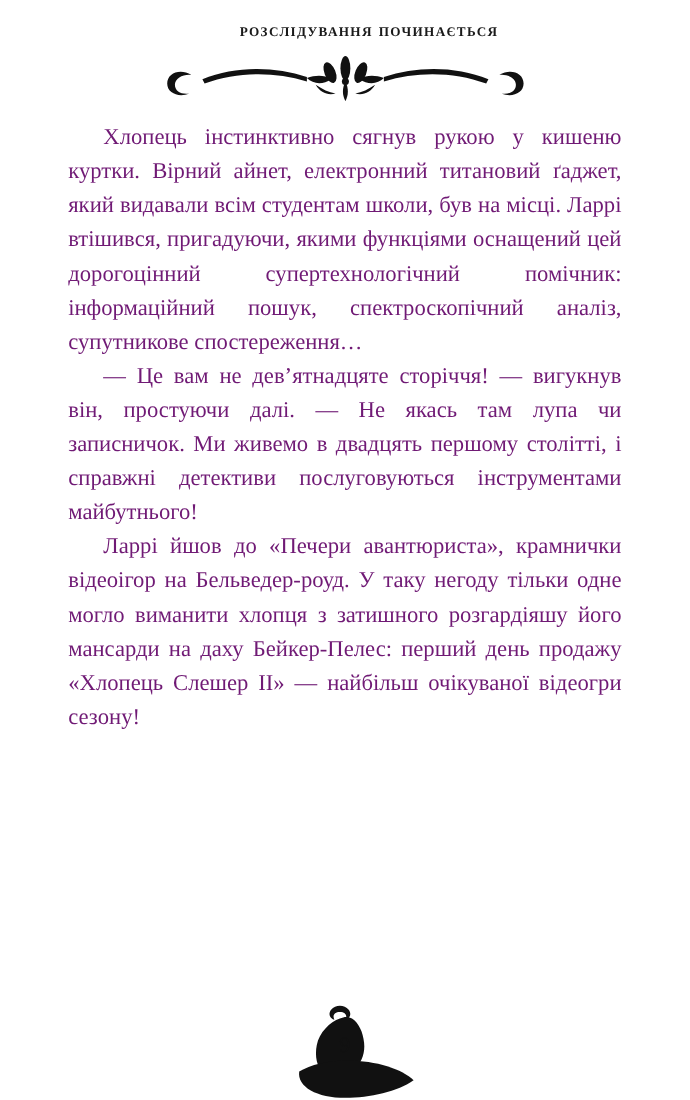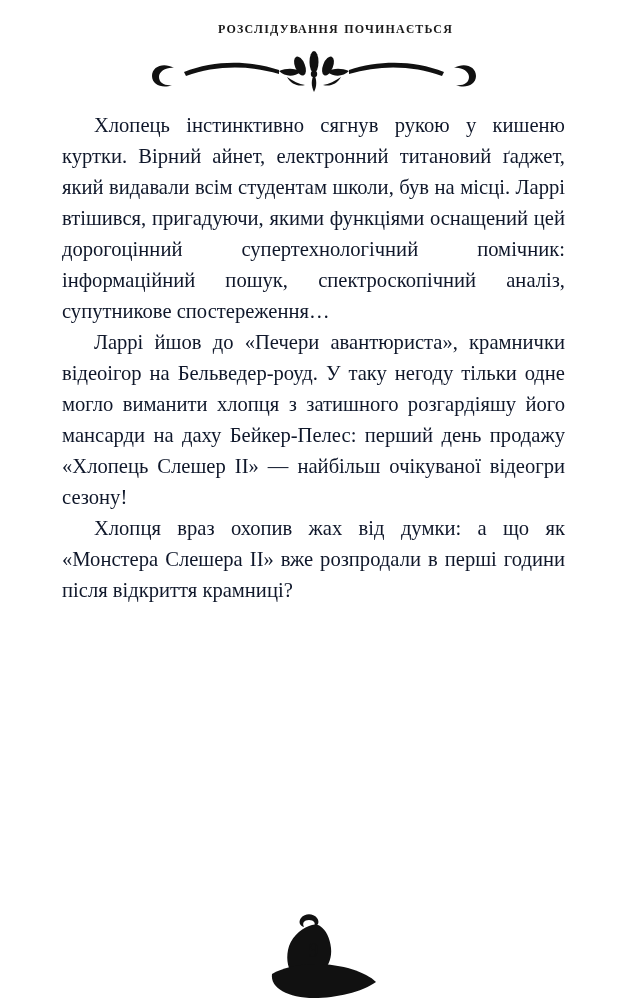--- a/index.html
+++ b/index.html
@@ -38,21 +38,21 @@
     width: 480px;
     height: 46px;
     display: block;
   }
   .body-text {
     margin: 14px 62px 0 62px;
     font-size: 20.6px;
     line-height: 1.505;
     text-align: justify;
     text-justify: inter-word;
-    color: #0f172a;
+    color: #701a75;
     hyphens: manual;
   }
   .body-text p {
     margin: 0;
     text-indent: 1.55em;
   }
   .footer {
     position: absolute;
     left: 0;
     right: 0;
@@ -98,22 +98,22 @@
       <ellipse cx="240" cy="12" rx="4.5" ry="11"></ellipse>
       <path d="M240 24 c-3 6 -3 12 0 18 c3 -6 3 -12 0 -18 z"></path>
       <circle cx="240" cy="24" r="3.2"></circle>
       <path d="M213 27 c6 4 12 7 18 8 c-7 2 -14 -1 -18 -8 z"></path>
       <path d="M267 27 c-6 4 -12 7 -18 8 c7 2 14 -1 18 -8 z"></path>
     </g>
   </svg>
 
   <div class="body-text">
     <p>Хлопець інстинктивно сягнув рукою у кишеню куртки. Вірний айнет, електронний титановий ґаджет, який видавали всім студентам школи, був на місці. Ларрі втішився, пригадуючи, якими функціями оснащений цей дорогоцінний супертехнологічний помічник: інформаційний пошук, спектроскопічний аналіз, супутникове спостереження…</p>
+    <p>— Це вам не дев’ятнадцяте сторіччя! — вигукнув він, простуючи далі. — Не якась там лупа чи записничок. Ми живемо в двадцять першому столітті, і справжні детективи послуговуються інструментами майбутнього!</p>
     <p>Ларрі йшов до «Печери авантюриста», крамнички відеоігор на Бельведер-роуд. У таку негоду тільки одне могло виманити хлопця з затишного розгардіяшу його мансарди на даху Бейкер-Пелес: перший день продажу «Хлопець Слешер II» — найбільш очікуваної відеогри сезону!</p>
-    <p>Хлопця враз охопив жах від думки: а що як «Монстера Слешера II» вже розпродали в перші години після відкриття крамниці?</p>
   </div>
 
   <div class="footer">
     <svg class="hat" viewBox="0 0 150 92" aria-hidden="true">
       <g fill="#111111">
         <path d="M62 6 c4 -5 12 -5 16 0 c3 4 1 8 -3 9 c2 -4 0 -7 -5 -7 c-5 0 -7 3 -5 7 c-4 -1 -6 -5 -3 -9 z"></path>
         <path d="M70 14 c4 -2 8 -2 11 0 c6 4 10 12 11 22 c1 9 -2 17 -7 22 l-30 6 c-6 -6 -8 -16 -6 -26 c2 -11 12 -21 21 -24 z"></path>
         <path d="M33 62 c10 -6 26 -10 44 -10 c26 0 50 8 60 18 c-14 10 -40 16 -62 16 c-26 0 -44 -10 -42 -24 z"></path>
       </g>
     </svg>

